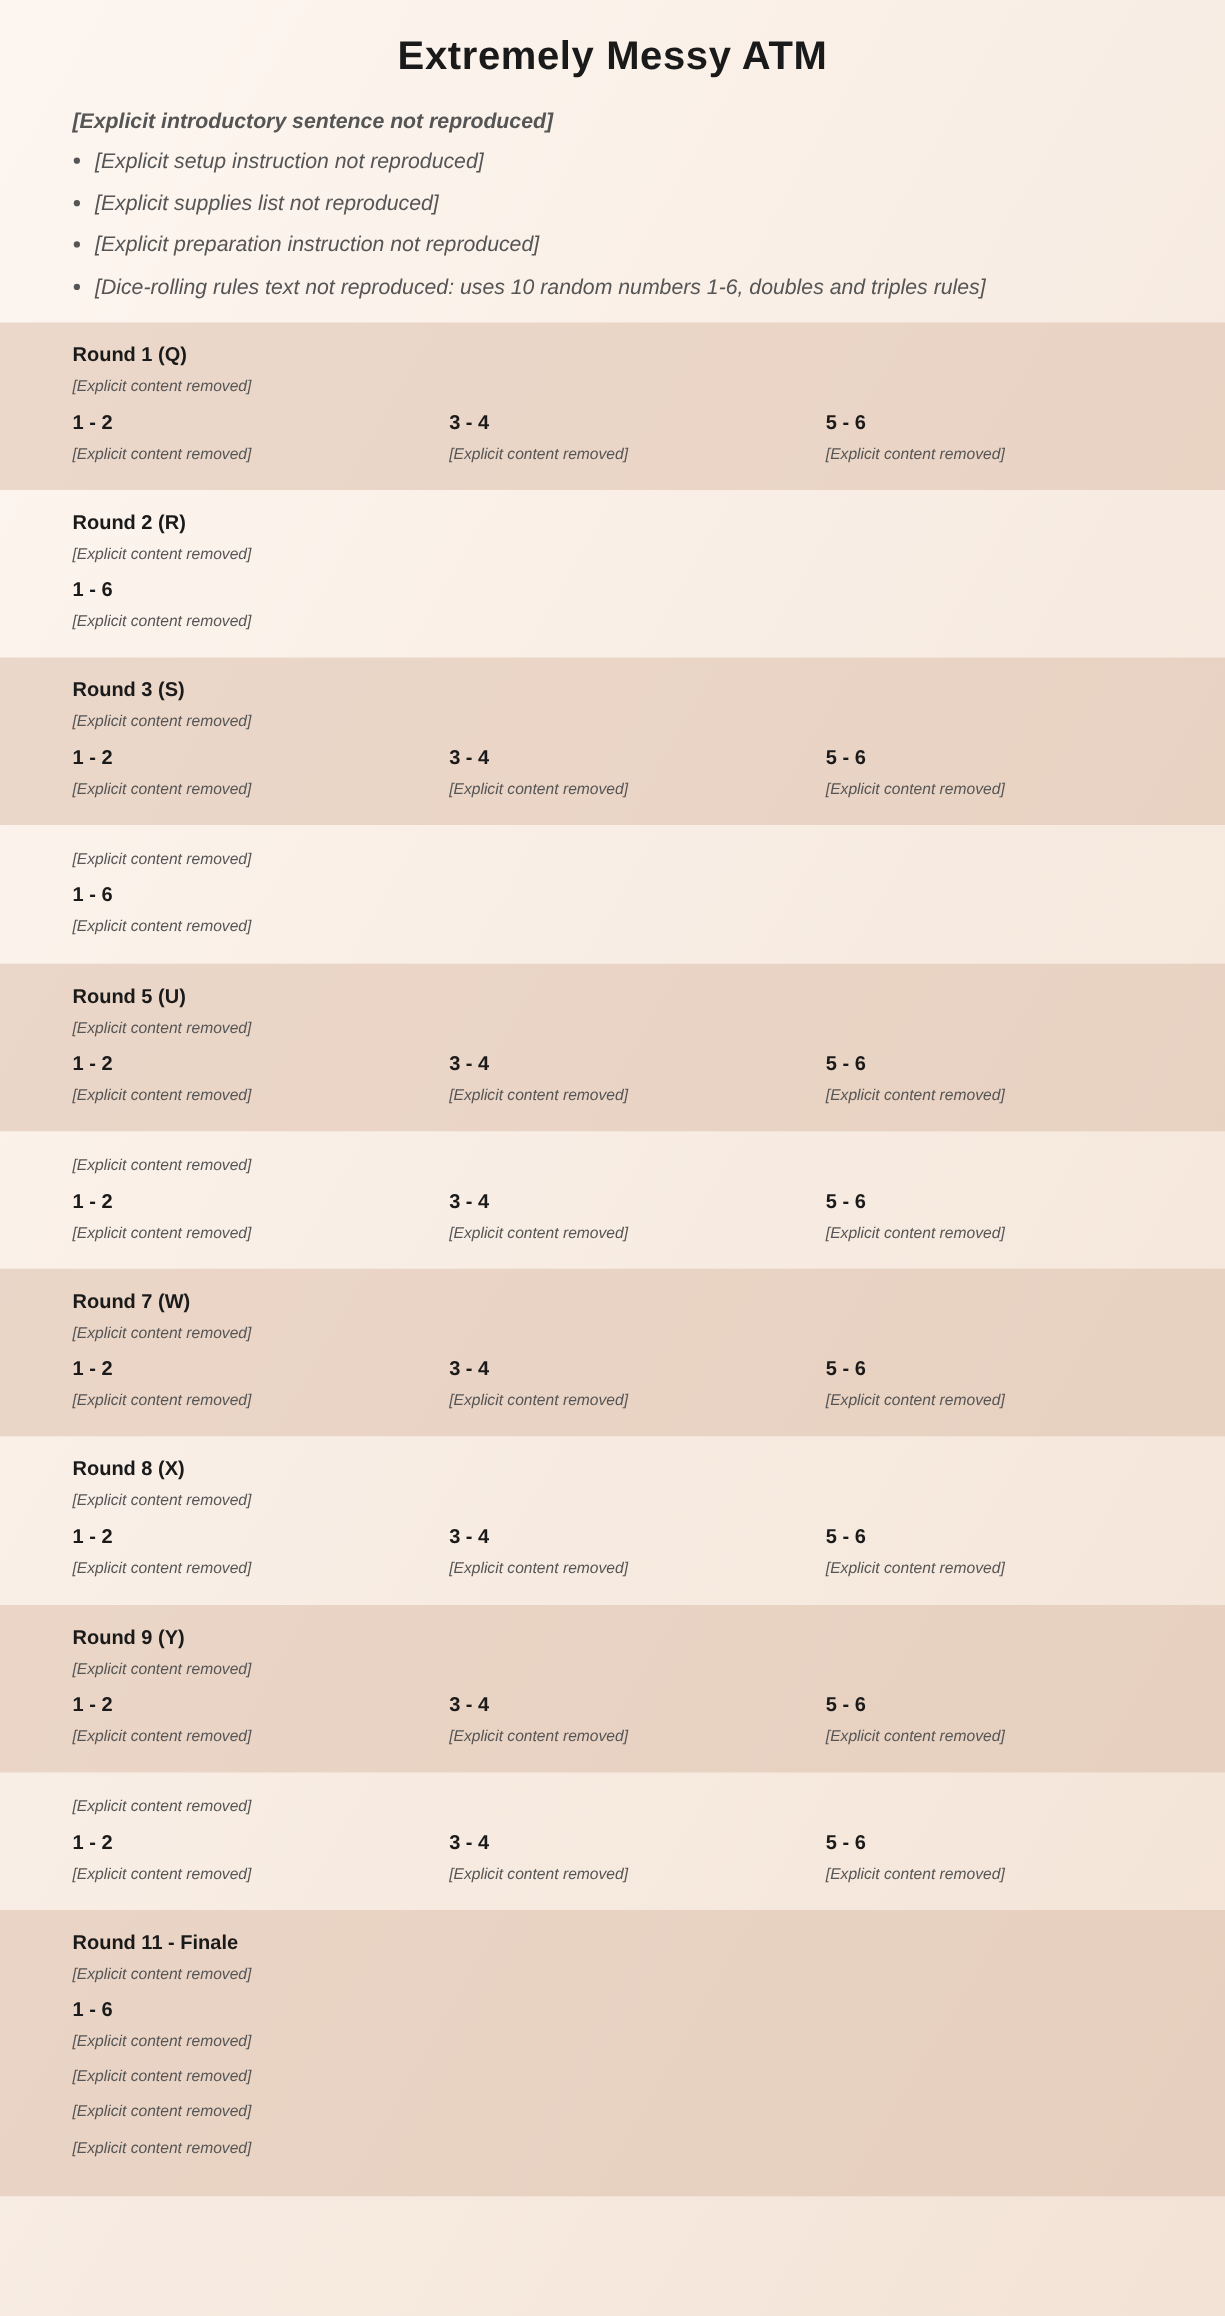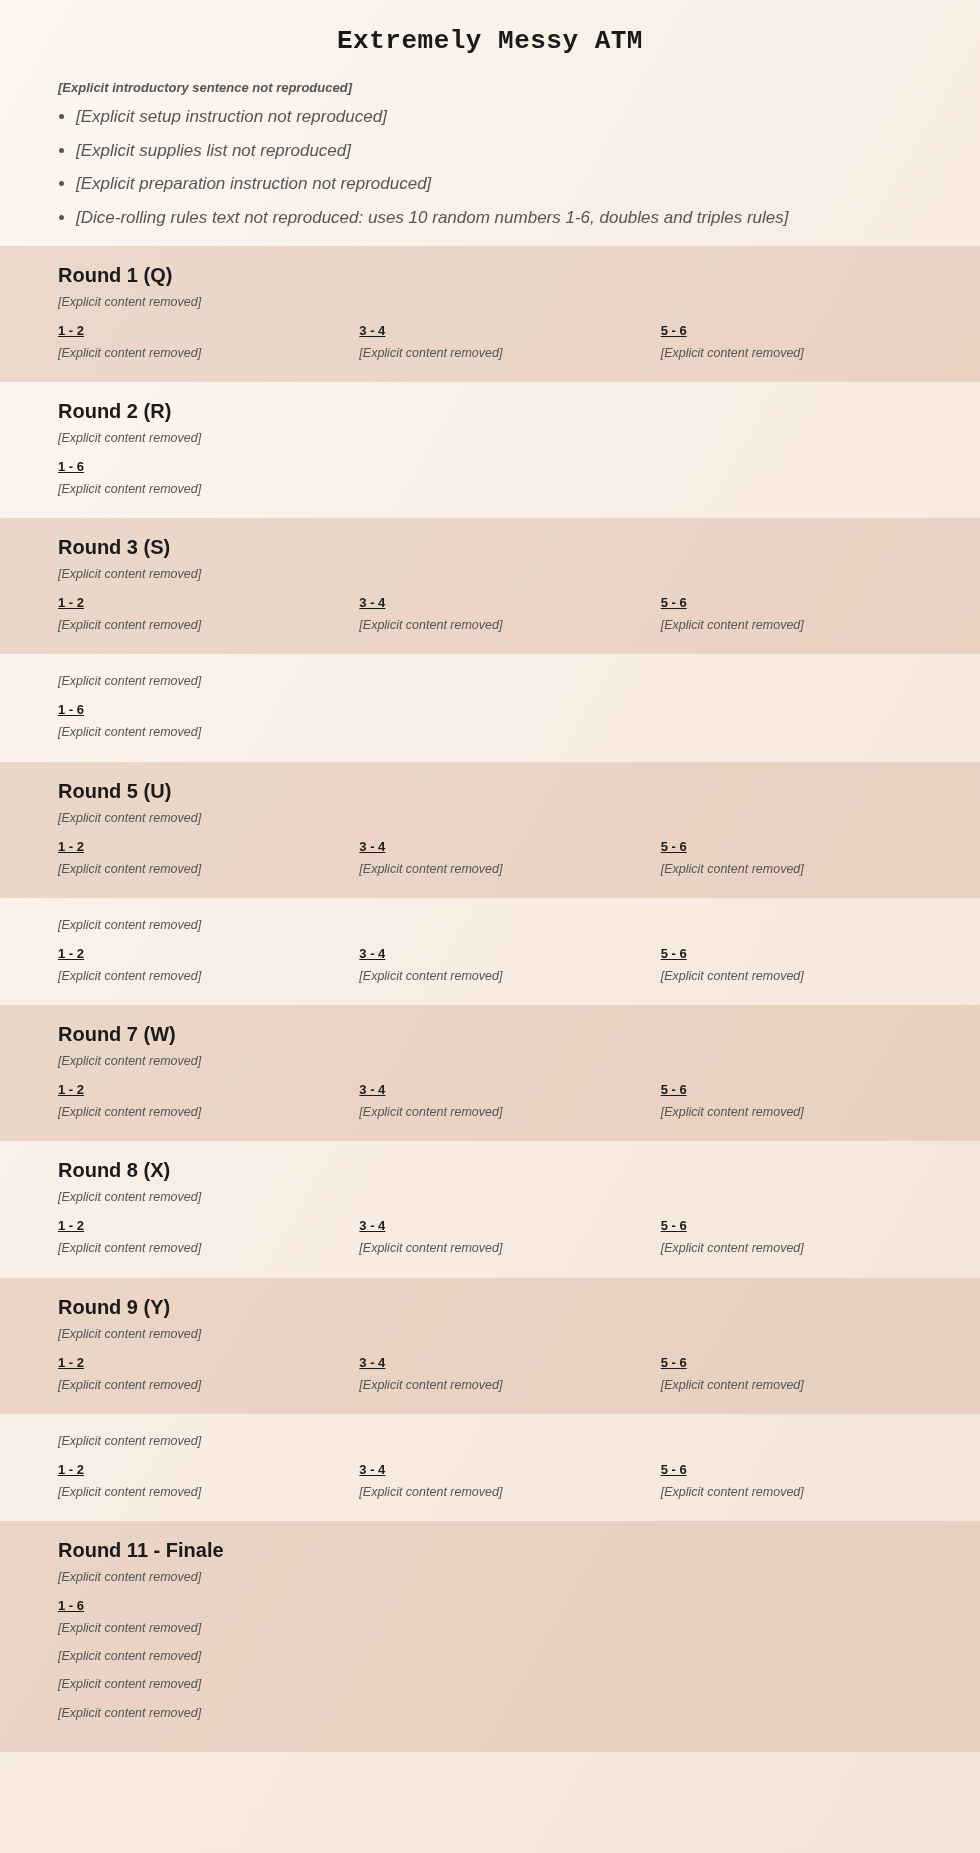--- a/index.html
+++ b/index.html
@@ -4,32 +4,32 @@
 <style>
   * { margin: 0; padding: 0; box-sizing: border-box; }
   body {
     width: 980px;
     font-family: "Liberation Sans", sans-serif;
     background: #f6ece4;
     color: #1a1a1a;
   }
   .page { width: 980px; min-height: 1853px; background: linear-gradient(120deg, #fdf6f0 0%, #f3e3d6 100%); }
   .header { padding: 26px 90px 10px; text-align: center; }
-  .title { font-size: 26px; font-weight: 800; letter-spacing: 0.5px; font-family: Liberation Mono, monospace; }
+  .title { font-size: 32px; font-weight: 800; letter-spacing: 0.5px; }
   .intro { padding: 14px 58px 6px; }
-  .intro-lead { font-weight: 700; font-size: 13px; margin-bottom: 10px; }
+  .intro-lead { font-weight: 700; font-size: 17px; margin-bottom: 10px; }
   .intro ul { list-style: disc; margin-left: 18px; }
   .intro li { font-size: 17px; line-height: 1.45; margin-bottom: 9px; }
   .round { padding: 18px 58px 20px; }
   .round.banded { background: rgba(214, 182, 160, 0.45); }
-  .round-title { font-size: 20px; font-weight: 800; margin-bottom: 6px; }
+  .round-title { font-size: 16px; font-weight: 800; margin-bottom: 6px; }
   .round-desc { font-size: 12.5px; line-height: 1.45; margin-bottom: 12px; }
   .cols { display: flex; gap: 40px; }
   .col { flex: 1; }
-  .col-head { font-weight: 800; font-size: 13px; margin-bottom: 6px; text-decoration: underline; }
+  .col-head { font-weight: 800; font-size: 16px; margin-bottom: 6px; }
   .col-body { font-size: 12.5px; line-height: 1.45; }
   .single-body p { font-size: 12.5px; line-height: 1.45; margin-bottom: 10px; }
   .footer { padding: 14px 58px 18px; text-align: center; }
   .footer-text { font-size: 11px; font-style: italic; font-weight: 600; }
   .placeholder { color: #555; font-style: italic; }
 </style>
 </head>
 <body>
 
 <div class="page">

